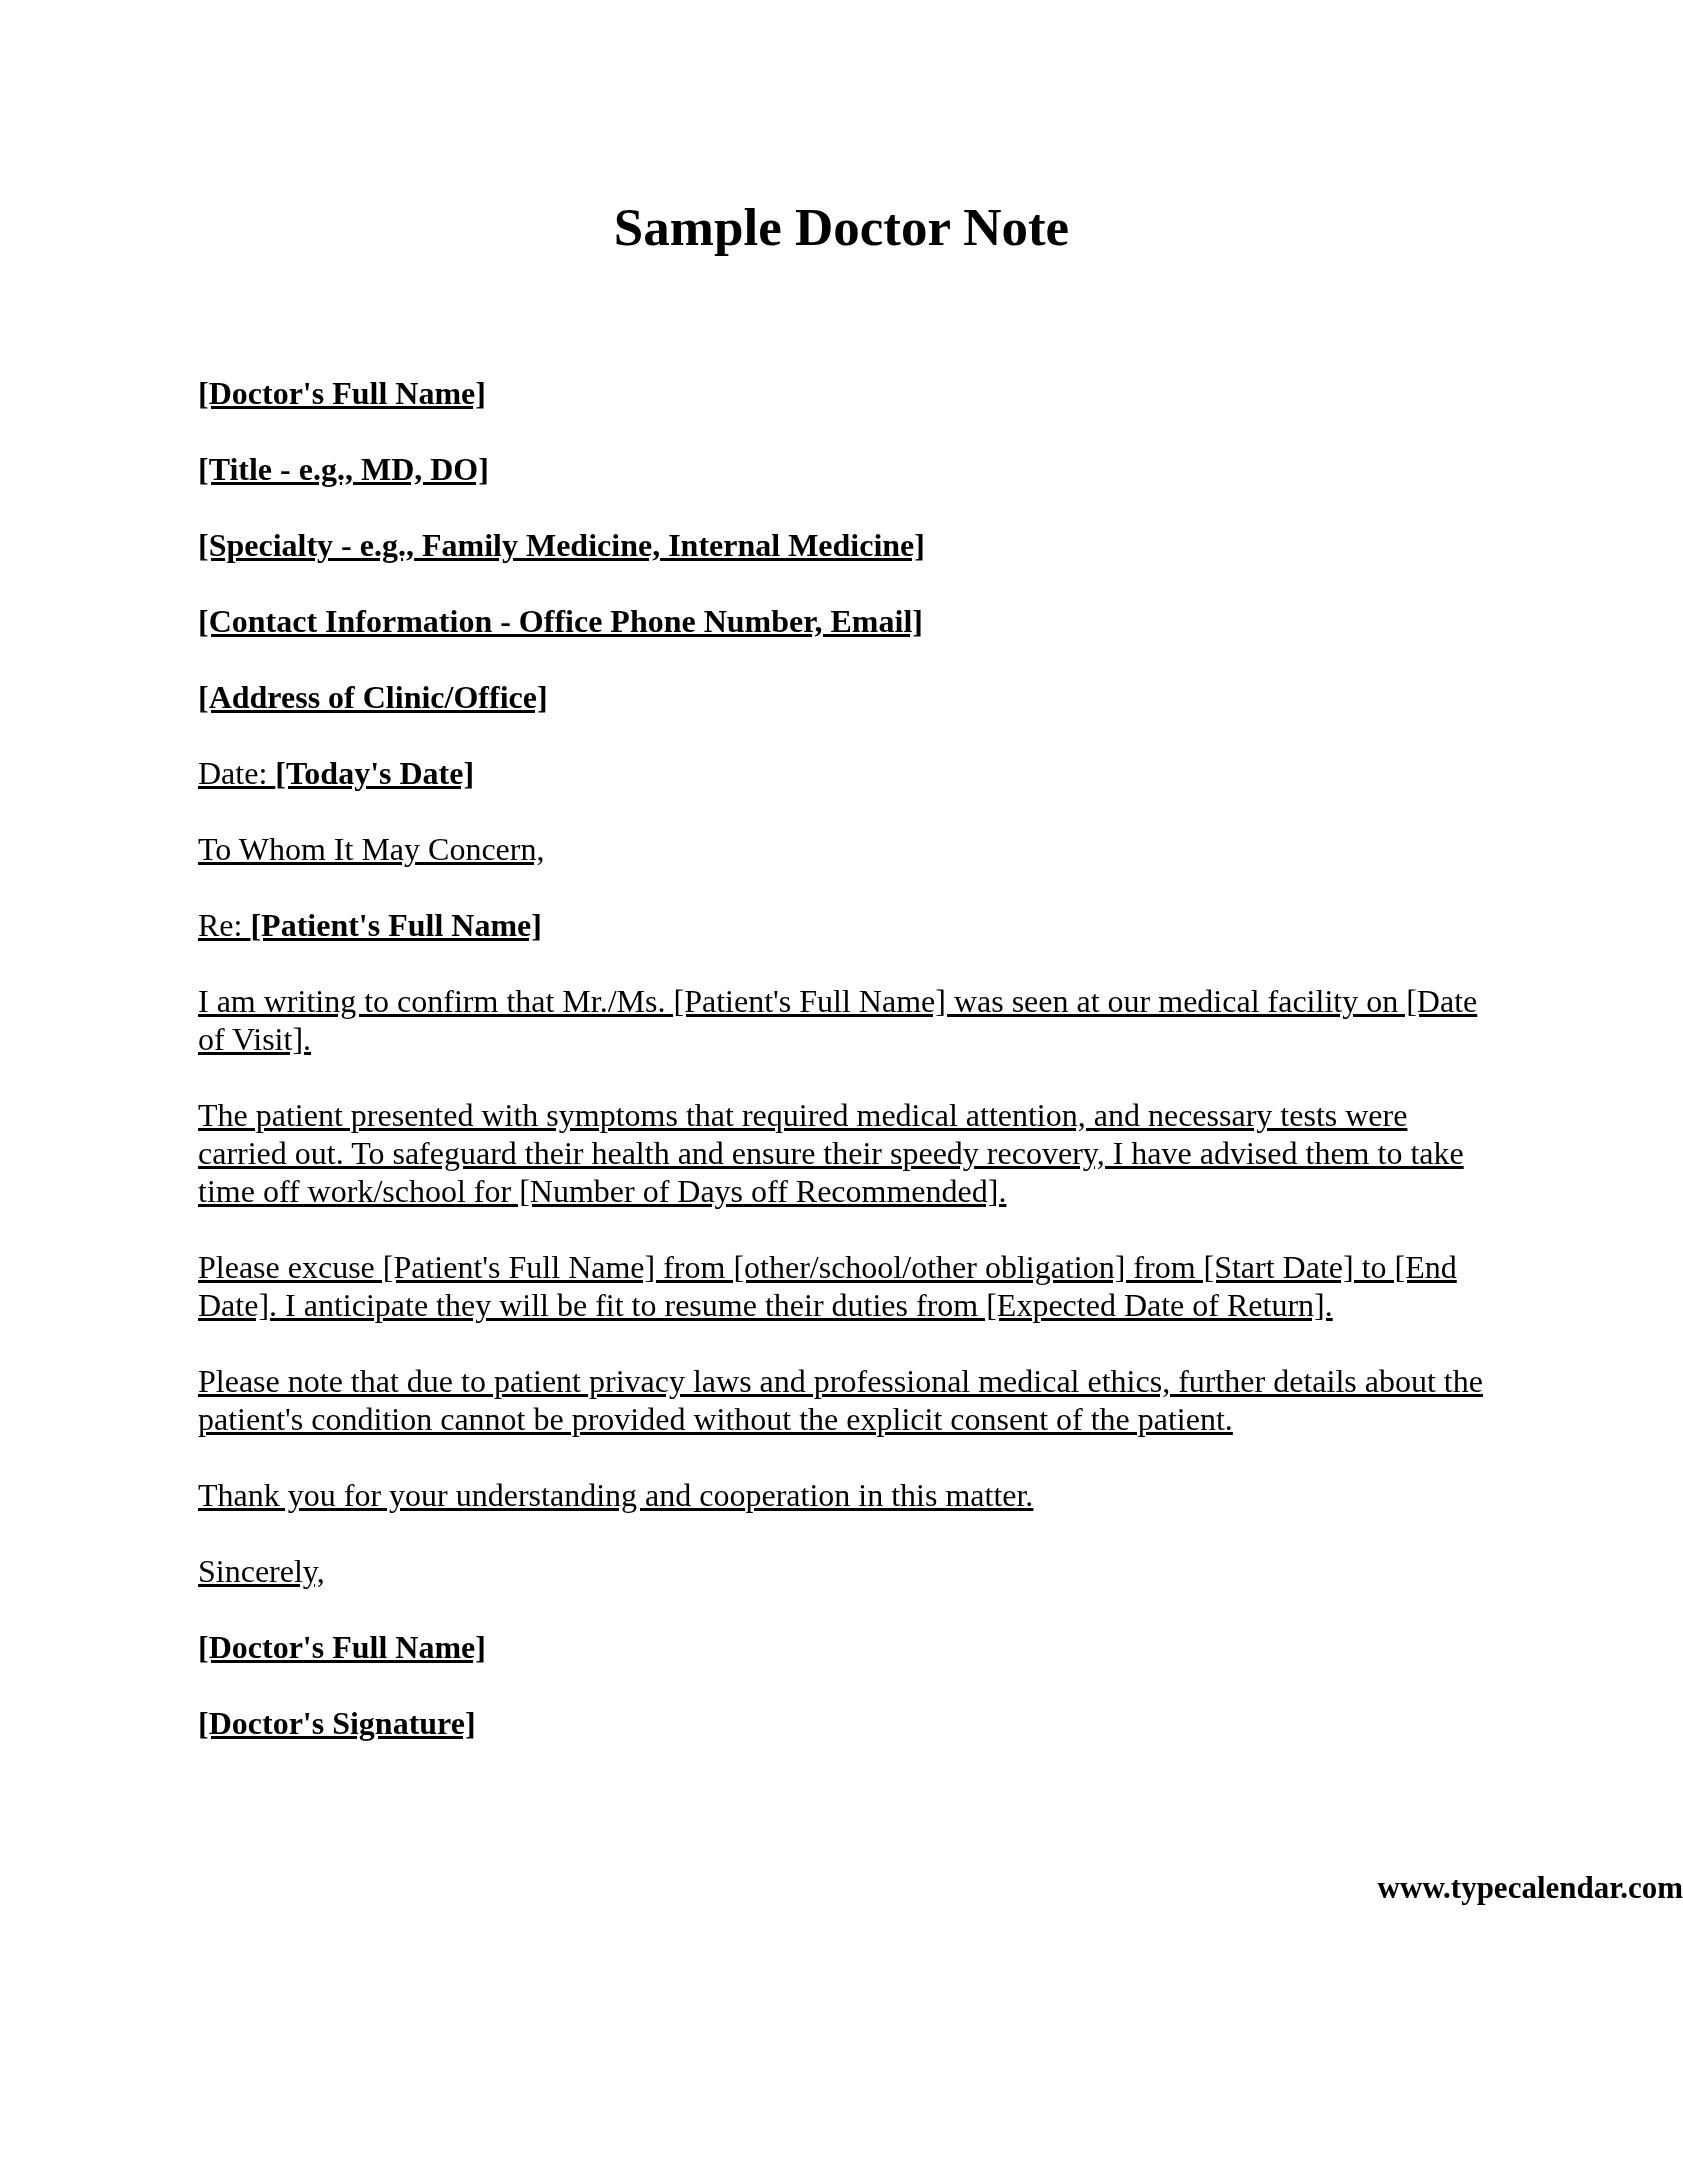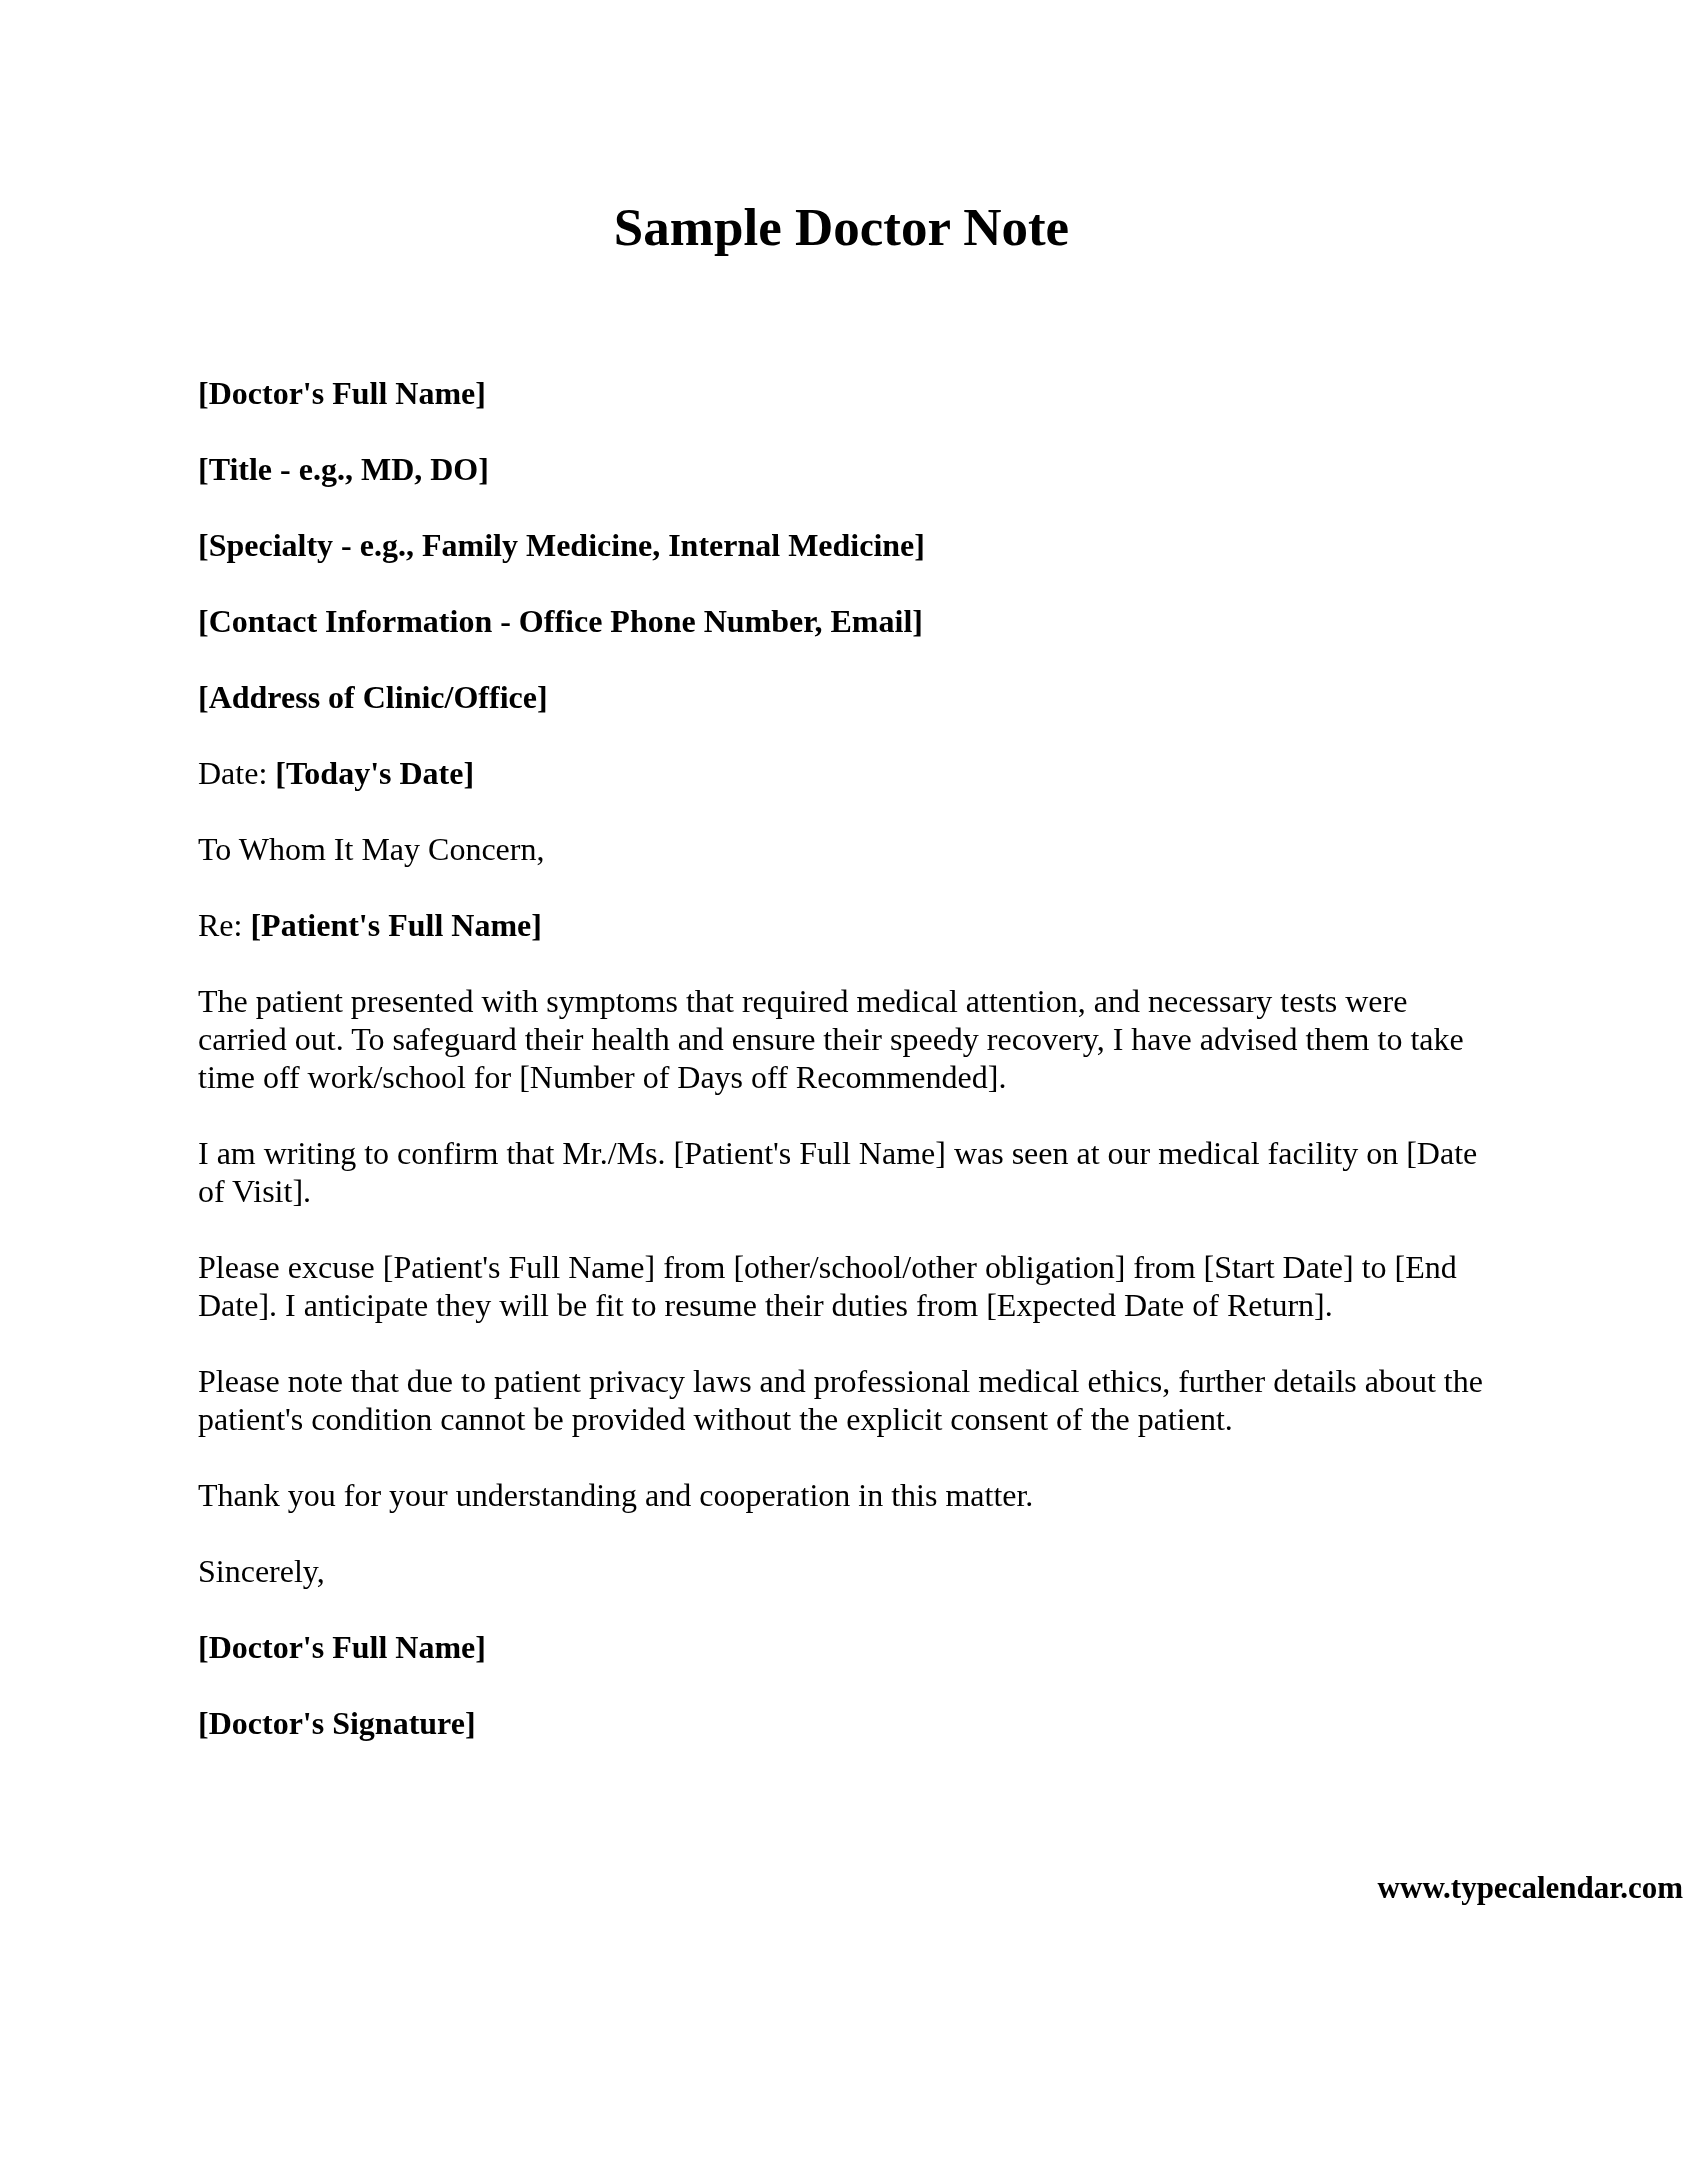--- a/index.html
+++ b/index.html
@@ -36,20 +36,21 @@
     .content {
       position: absolute;
       left: 198px;
       top: 374px;
       width: 1287px;
       font-size: 32px;
       line-height: 38px;
     }
     .content p {
       margin: 0 0 38px 0;
+      text-decoration: underline;
     }
     .b { font-weight: bold; }
     .footer {
       position: absolute;
       left: 0;
       width: 1683px;
       top: 1869px;
       text-align: right;
       font-size: 31px;
       font-weight: bold;
@@ -69,22 +70,22 @@
     <p class="b">[Specialty - e.g., Family Medicine, Internal Medicine]</p>
     <p class="b">[Contact Information - Office Phone Number, Email]</p>
     <p class="b">[Address of Clinic/Office]</p>
 
     <p><span>Date: </span><span class="b">[Today's Date]</span></p>
 
     <p>To Whom It May Concern,</p>
 
     <p><span>Re: </span><span class="b">[Patient's Full Name]</span></p>
 
+    <p>I am writing to confirm that Mr./Ms. [Patient's Full Name] was seen at our medical facility on [Date of Visit].</p>
     <p>The patient presented with symptoms that required medical attention, and necessary tests were carried out. To safeguard their health and ensure their speedy recovery, I have advised them to take time off work/school for [Number of Days off Recommended].</p>
-    <p>I am writing to confirm that Mr./Ms. [Patient's Full Name] was seen at our medical facility on [Date of Visit].</p>
     <p>Please excuse [Patient's Full Name] from [other/school/other obligation] from [Start Date] to [End Date]. I anticipate they will be fit to resume their duties from [Expected Date of Return].</p>
     <p>Please note that due to patient privacy laws and professional medical ethics, further details about the patient's condition cannot be provided without the explicit consent of the patient.</p>
     <p>Thank you for your understanding and cooperation in this matter.</p>
 
     <p>Sincerely,</p>
 
     <p class="b">[Doctor's Full Name]</p>
     <p class="b">[Doctor's Signature]</p>
   </div>
 

